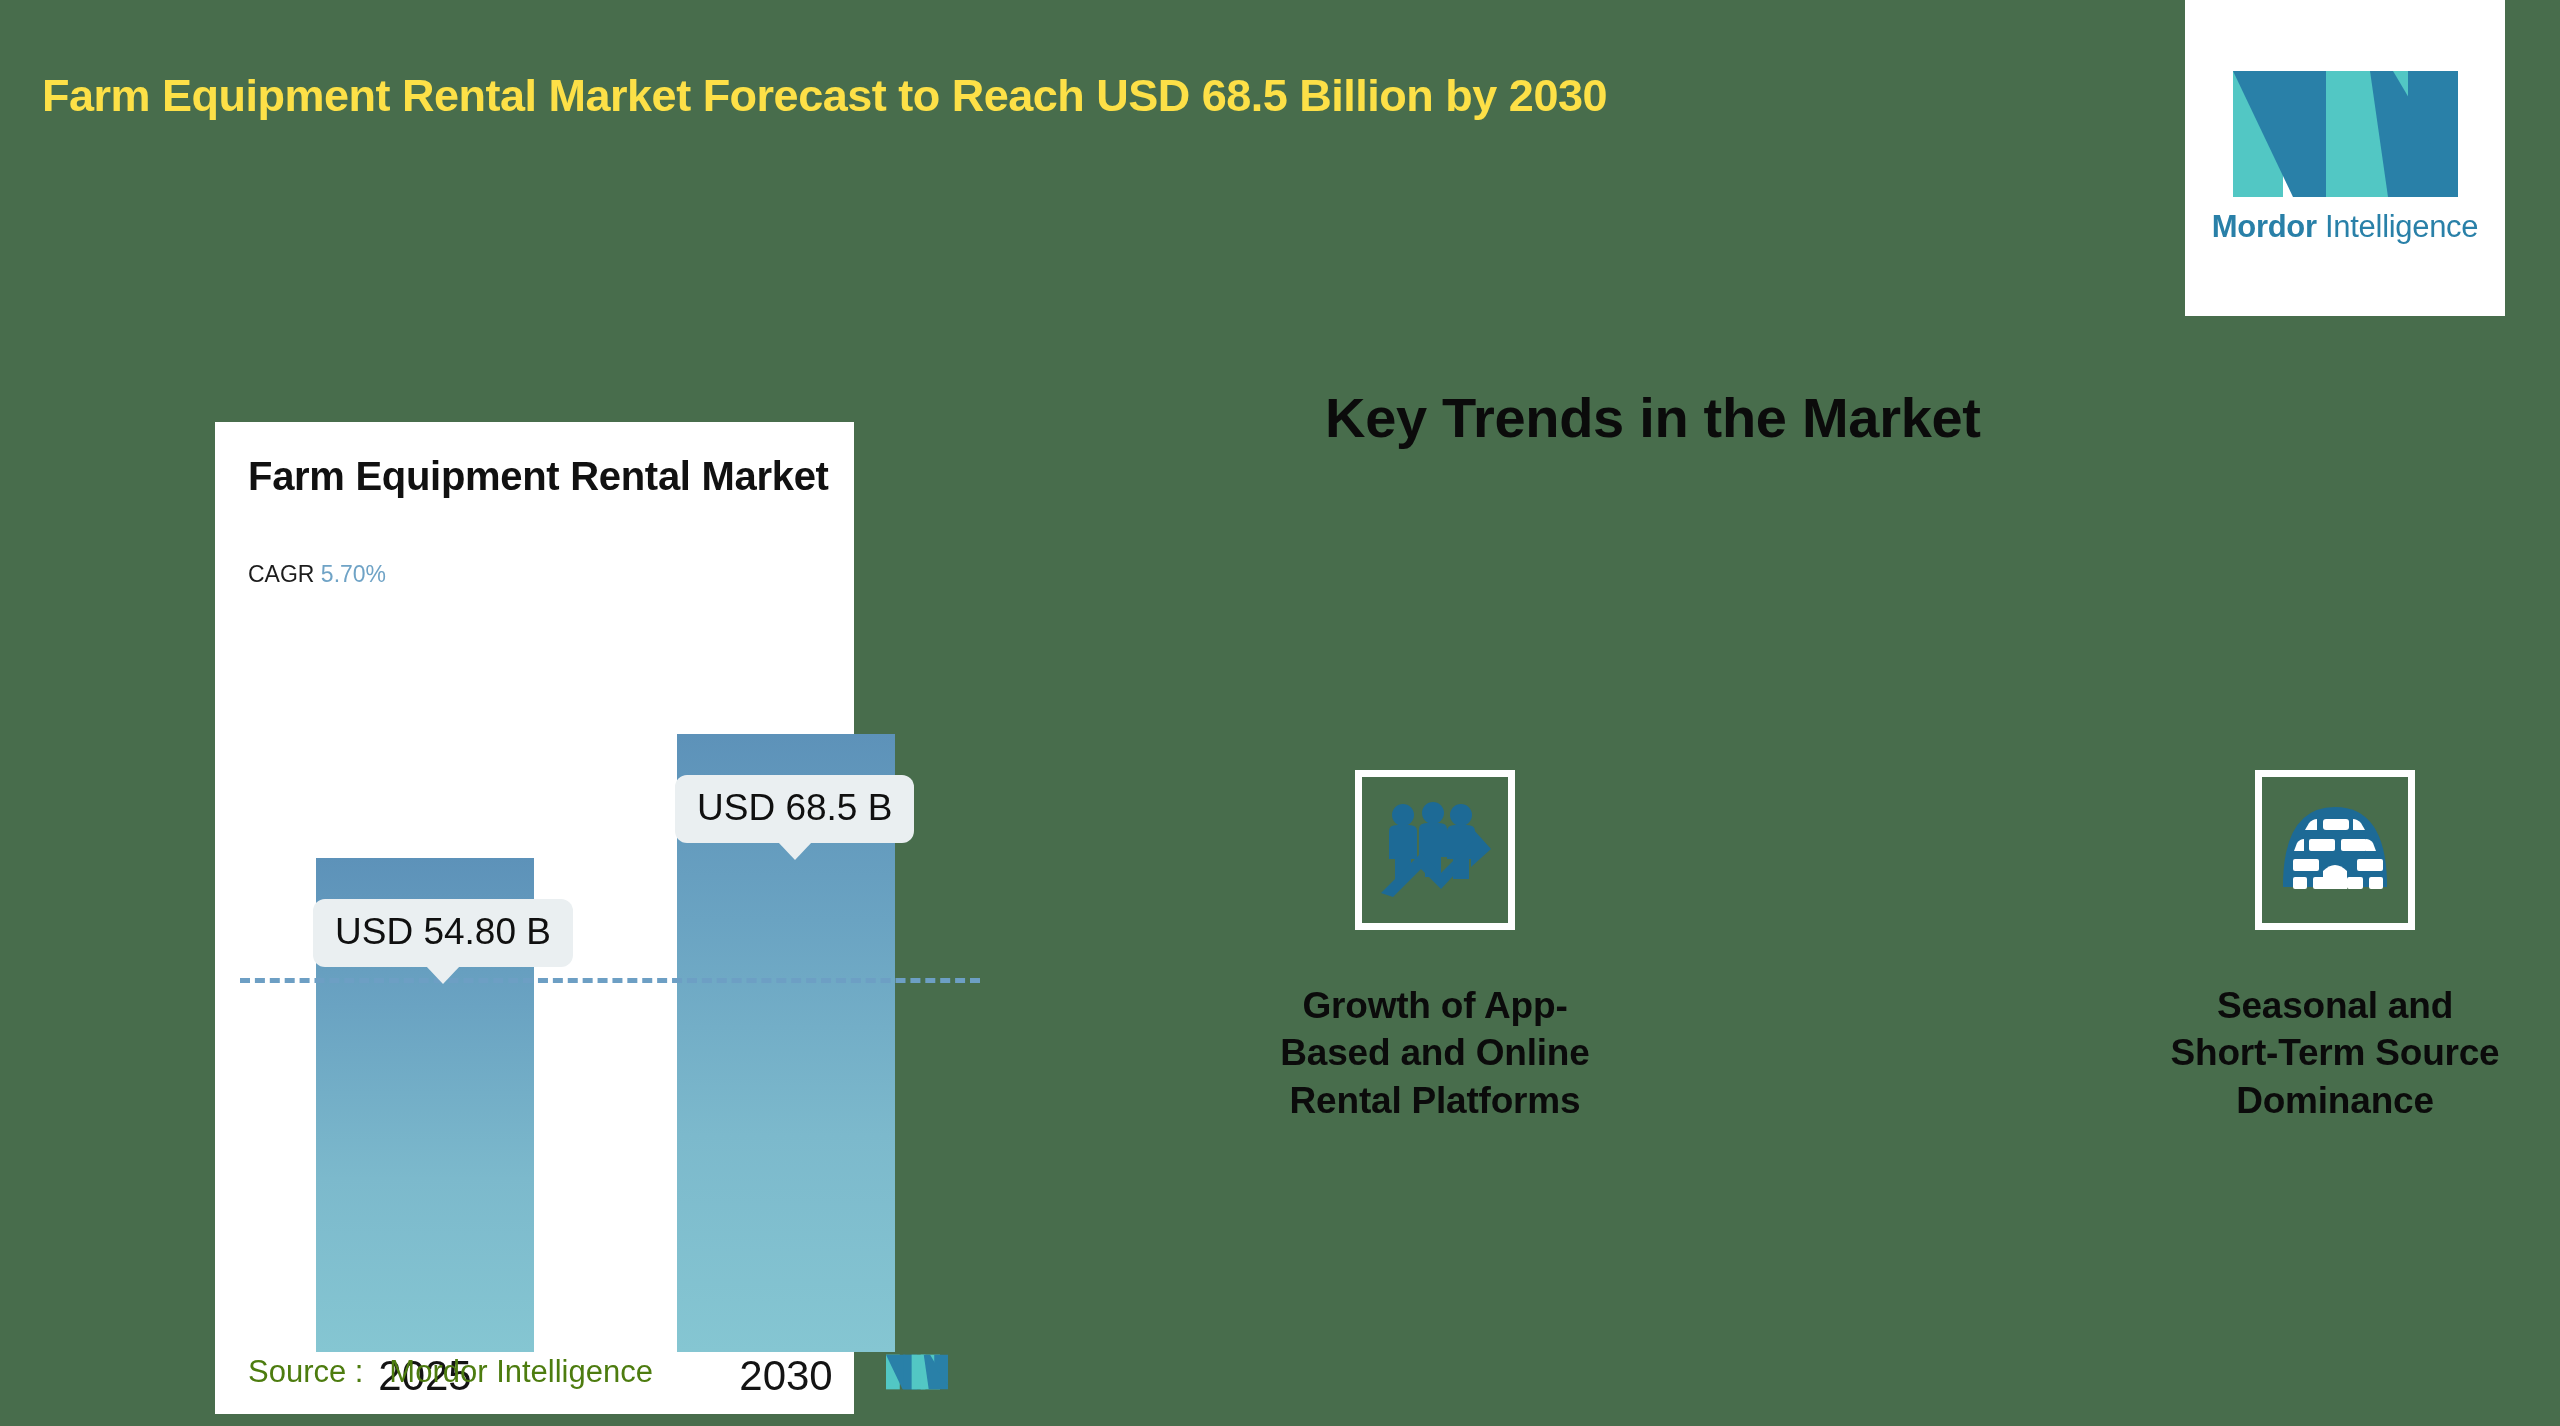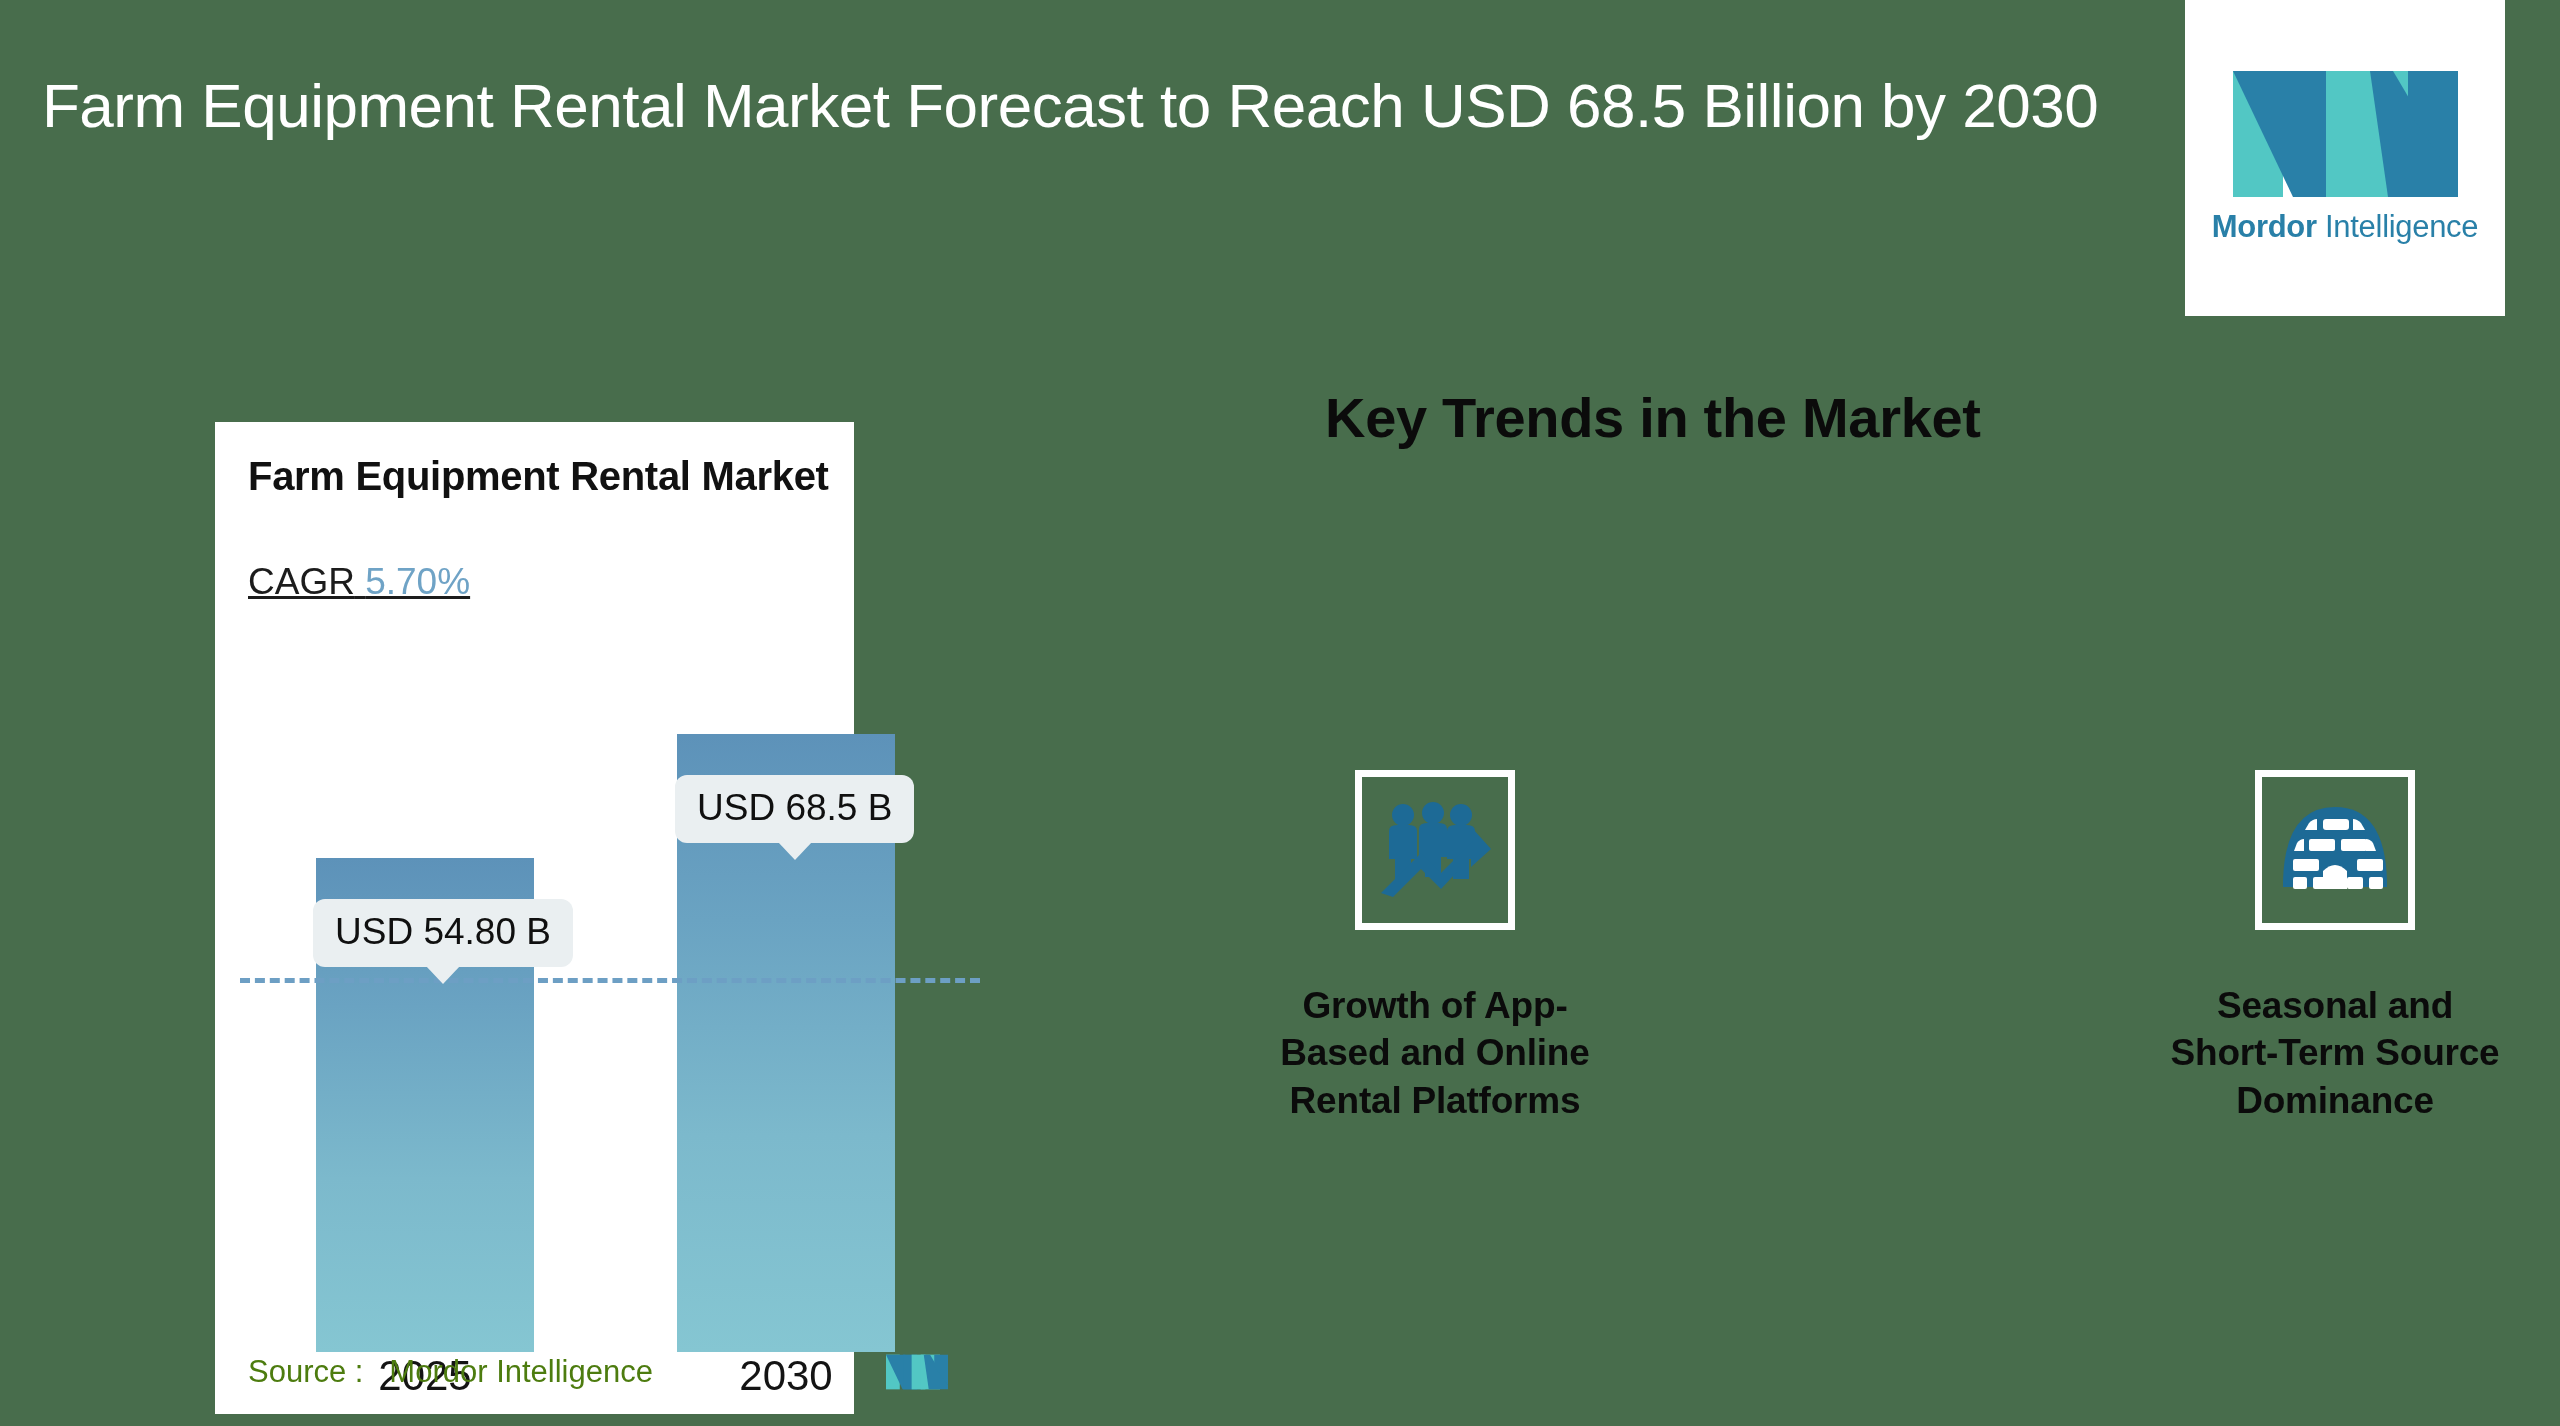--- a/index.html
+++ b/index.html
@@ -15,24 +15,24 @@
     font-family: "Liberation Sans", sans-serif;
     -webkit-font-smoothing: antialiased;
   }
 
   
   #headline {
     position: absolute;
     left: 42px;
     top: 70px;
     width: 2090px;
-    font-size: 62px;
+    font-size: 45px;
     line-height: 1.16;
-    font-weight: 400;
-    color: #ffffff;
+    font-weight: 700;
+    color: #fde047;
     letter-spacing: -0.5px;
   }
 
   #logo-box {
     position: absolute;
     left: 2185px;
     top: 0px;
     width: 320px;
     height: 316px;
     background: #ffffff;
@@ -74,25 +74,24 @@
     left: 33px;
     top: 90px;
     font-size: 33px;
     font-weight: 400;
     color: #1c1c1c;
   }
   #chart-cagr {
     position: absolute;
     left: 33px;
     top: 139px;
-    font-size: 37px;
+    font-size: 23px;
     font-weight: 400;
     color: #1c1c1c;
     white-space: nowrap;
-    text-decoration: underline;
   }
   #chart-cagr .cagr-value { color: #6fa3c6; }
 
   #plot {
     position: absolute;
     left: 0;
     top: 0;
     width: 765px;
     height: 992px;
   }

